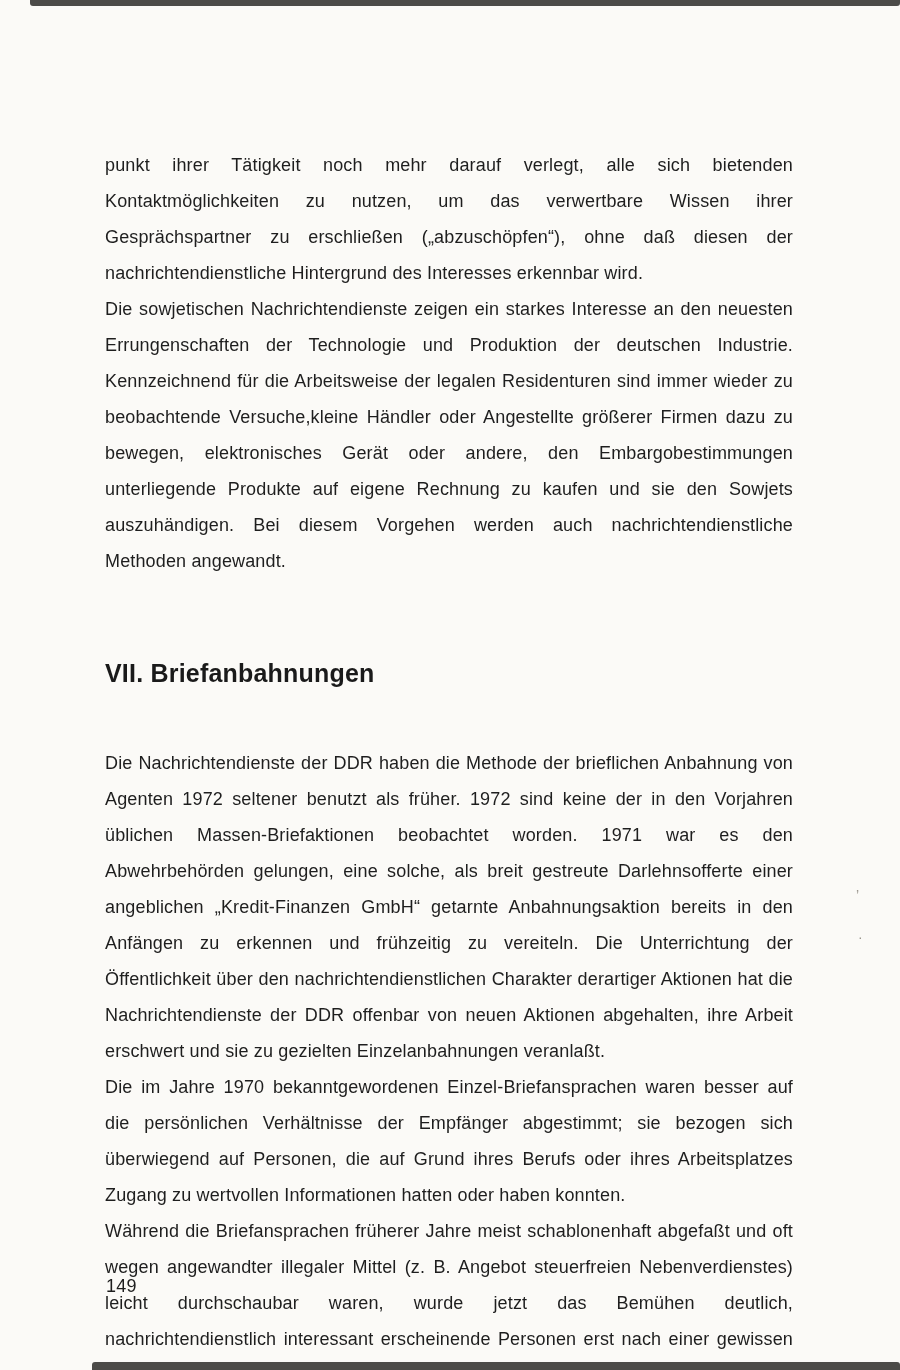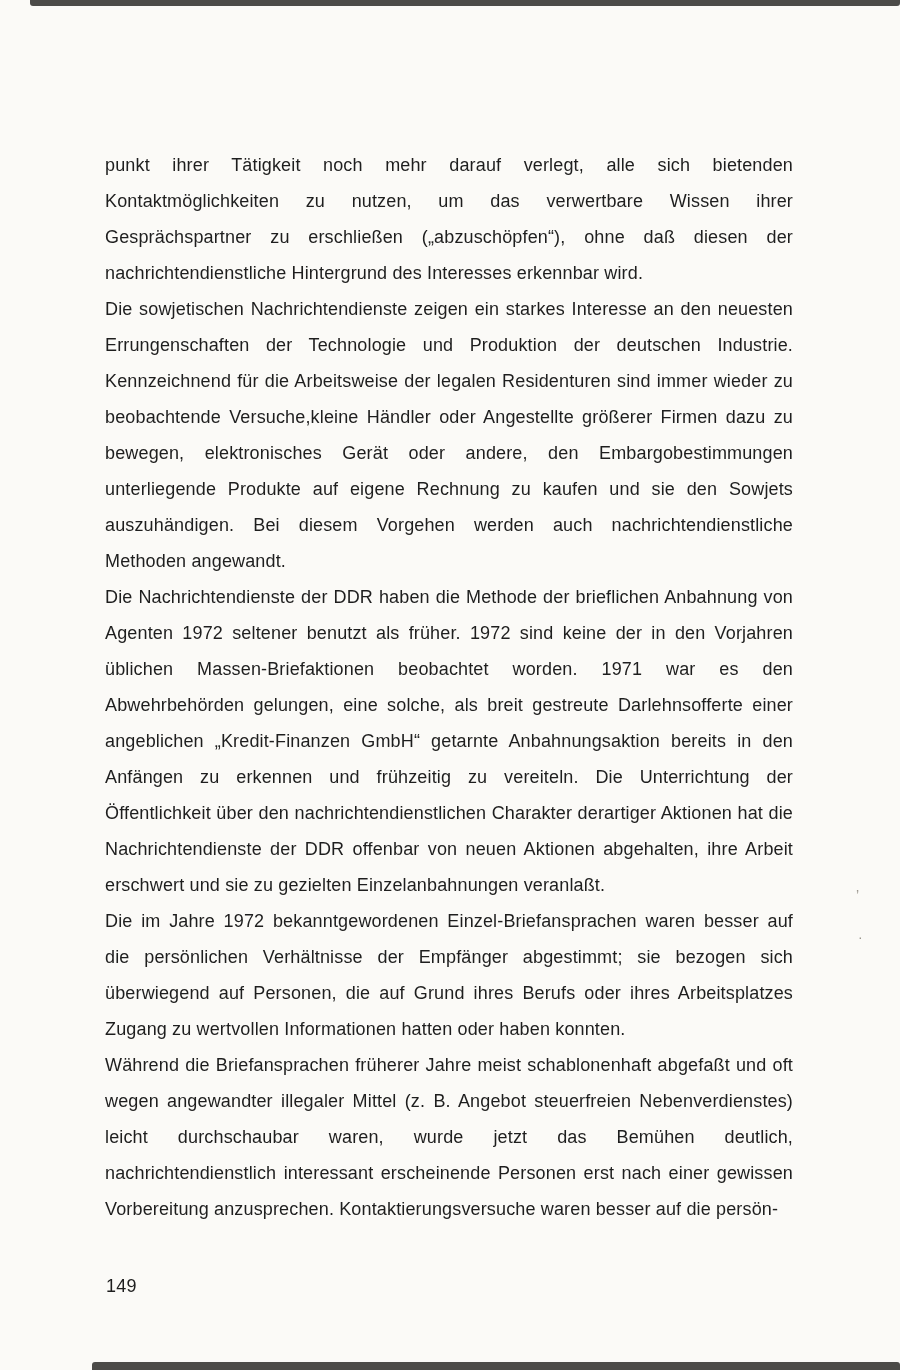--- a/index.html
+++ b/index.html
@@ -74,23 +74,24 @@
 <body>
 
 <div>
 
   <div class="scan-bar top"></div>
 
   <main class="text-block">
     <p>punkt ihrer Tätigkeit noch mehr darauf verlegt, alle sich bietenden Kontaktmöglichkeiten zu nutzen, um das verwertbare Wissen ihrer Gesprächspartner zu erschließen („abzuschöpfen“), ohne daß diesen der nachrichtendienstliche Hintergrund des Interesses erkennbar wird.</p>
     <p>Die sowjetischen Nachrichtendienste zeigen ein starkes Interesse an den neuesten Errungenschaften der Technologie und Produktion der deutschen Industrie. Kennzeichnend für die Arbeitsweise der legalen Residenturen sind immer wieder zu beobachtende Versuche,kleine Händler oder Angestellte größerer Firmen dazu zu bewegen, elektronisches Gerät oder andere, den Embargobestimmungen unterliegende Produkte auf eigene Rechnung zu kaufen und sie den Sowjets auszuhändigen. Bei diesem Vorgehen werden auch nachrichtendienstliche Methoden angewandt.</p>
 
+    <h2>VII. Briefanbahnungen</h2>
 
     <p>Die Nachrichtendienste der DDR haben die Methode der brieflichen Anbahnung von Agenten 1972 seltener benutzt als früher. 1972 sind keine der in den Vorjahren üblichen Massen-Briefaktionen beobachtet worden. 1971 war es den Abwehrbehörden gelungen, eine solche, als breit gestreute Darlehnsofferte einer angeblichen „Kredit-Finanzen GmbH“ getarnte Anbahnungsaktion bereits in den Anfängen zu erkennen und frühzeitig zu vereiteln. Die Unterrichtung der Öffentlichkeit über den nachrichtendienstlichen Charakter derartiger Aktionen hat die Nachrichtendienste der DDR offenbar von neuen Aktionen abgehalten, ihre Arbeit erschwert und sie zu gezielten Einzelanbahnungen veranlaßt.</p>
-    <p>Die im Jahre 1972 bekanntgewordenen Einzel-Briefansprachen waren besser auf die persönlichen Verhältnisse der Empfänger abgestimmt; sie bezogen sich überwiegend auf Personen, die auf Grund ihres Berufs oder ihres Arbeitsplatzes Zugang zu wertvollen Informationen hatten oder haben konnten.</p>
+    <p>Die im Jahre 1970 bekanntgewordenen Einzel-Briefansprachen waren besser auf die persönlichen Verhältnisse der Empfänger abgestimmt; sie bezogen sich überwiegend auf Personen, die auf Grund ihres Berufs oder ihres Arbeitsplatzes Zugang zu wertvollen Informationen hatten oder haben konnten.</p>
     <p>Während die Briefansprachen früherer Jahre meist schablonenhaft abgefaßt und oft wegen angewandter illegaler Mittel (z. B. Angebot steuerfreien Nebenverdienstes) leicht durchschaubar waren, wurde jetzt das Bemühen deutlich, nachrichtendienstlich interessant erscheinende Personen erst nach einer gewissen Vorbereitung anzusprechen. Kontaktierungsversuche waren besser auf die persön-</p>
   </main>
 
   <span class="scan-speck" style="left:856px; top:888px;">’</span>
   <span class="scan-speck" style="left:858px; top:930px;">·</span>
 
   <div class="page-number">149</div>
 
   <div class="scan-bar bottom"></div>
 

